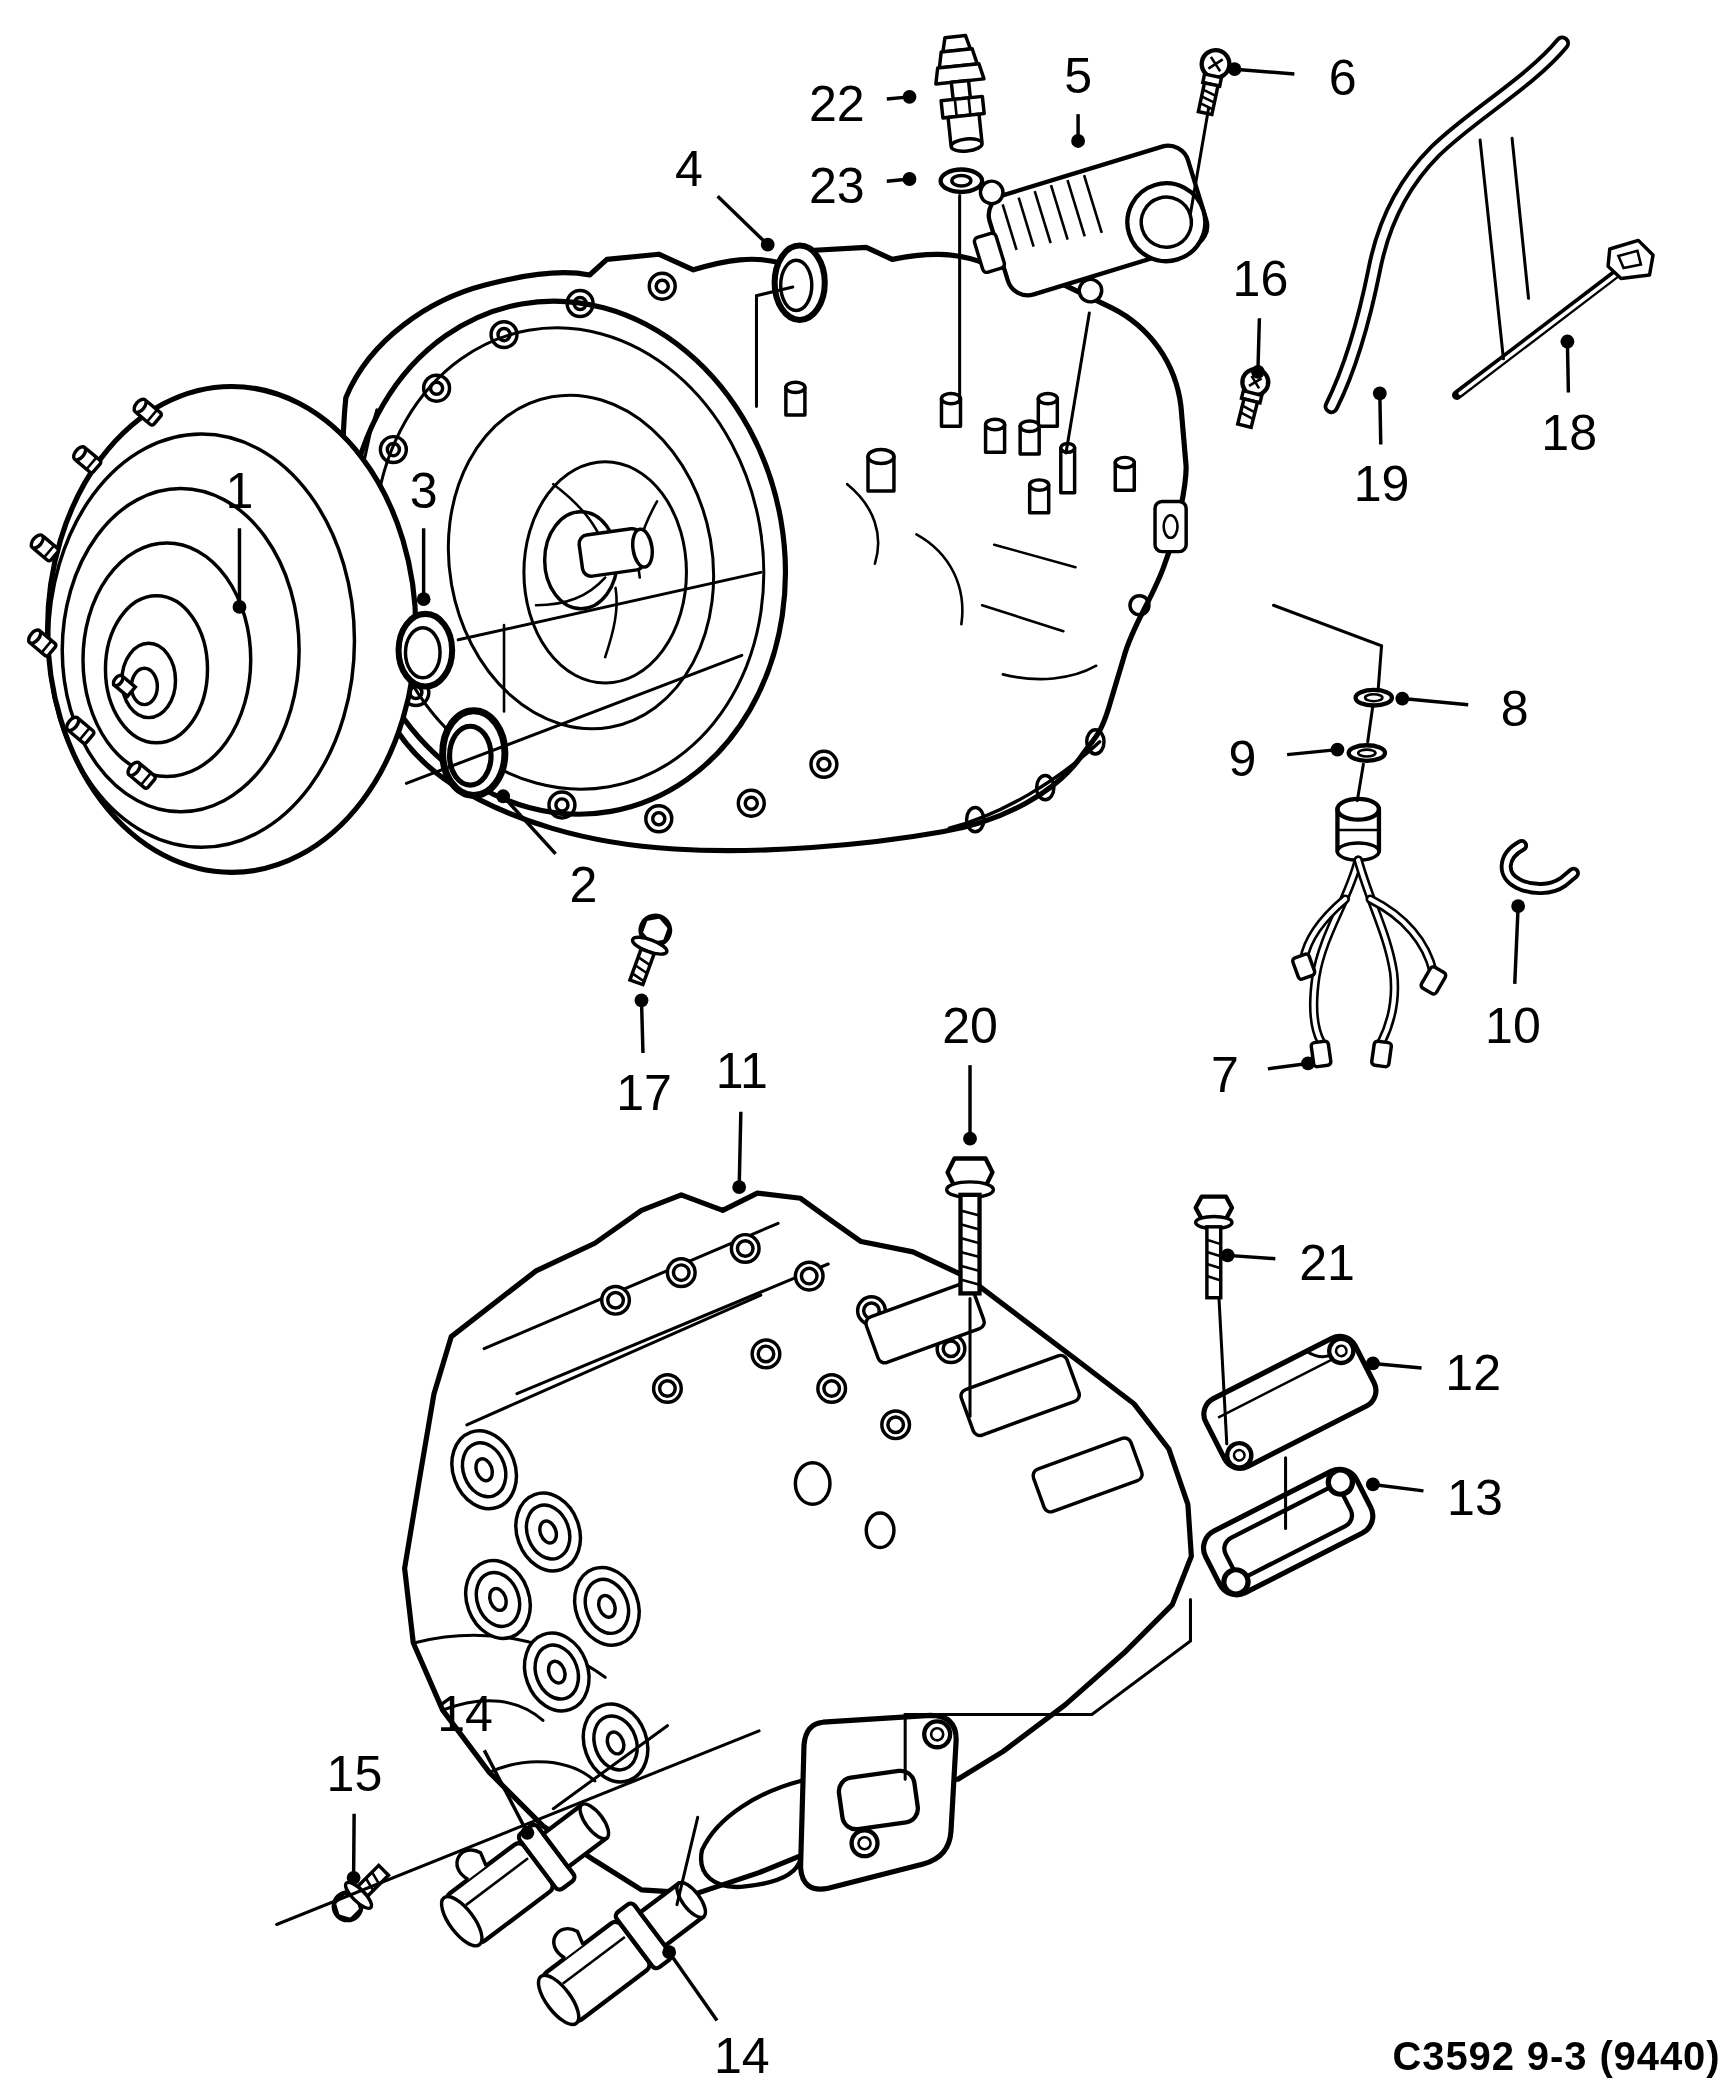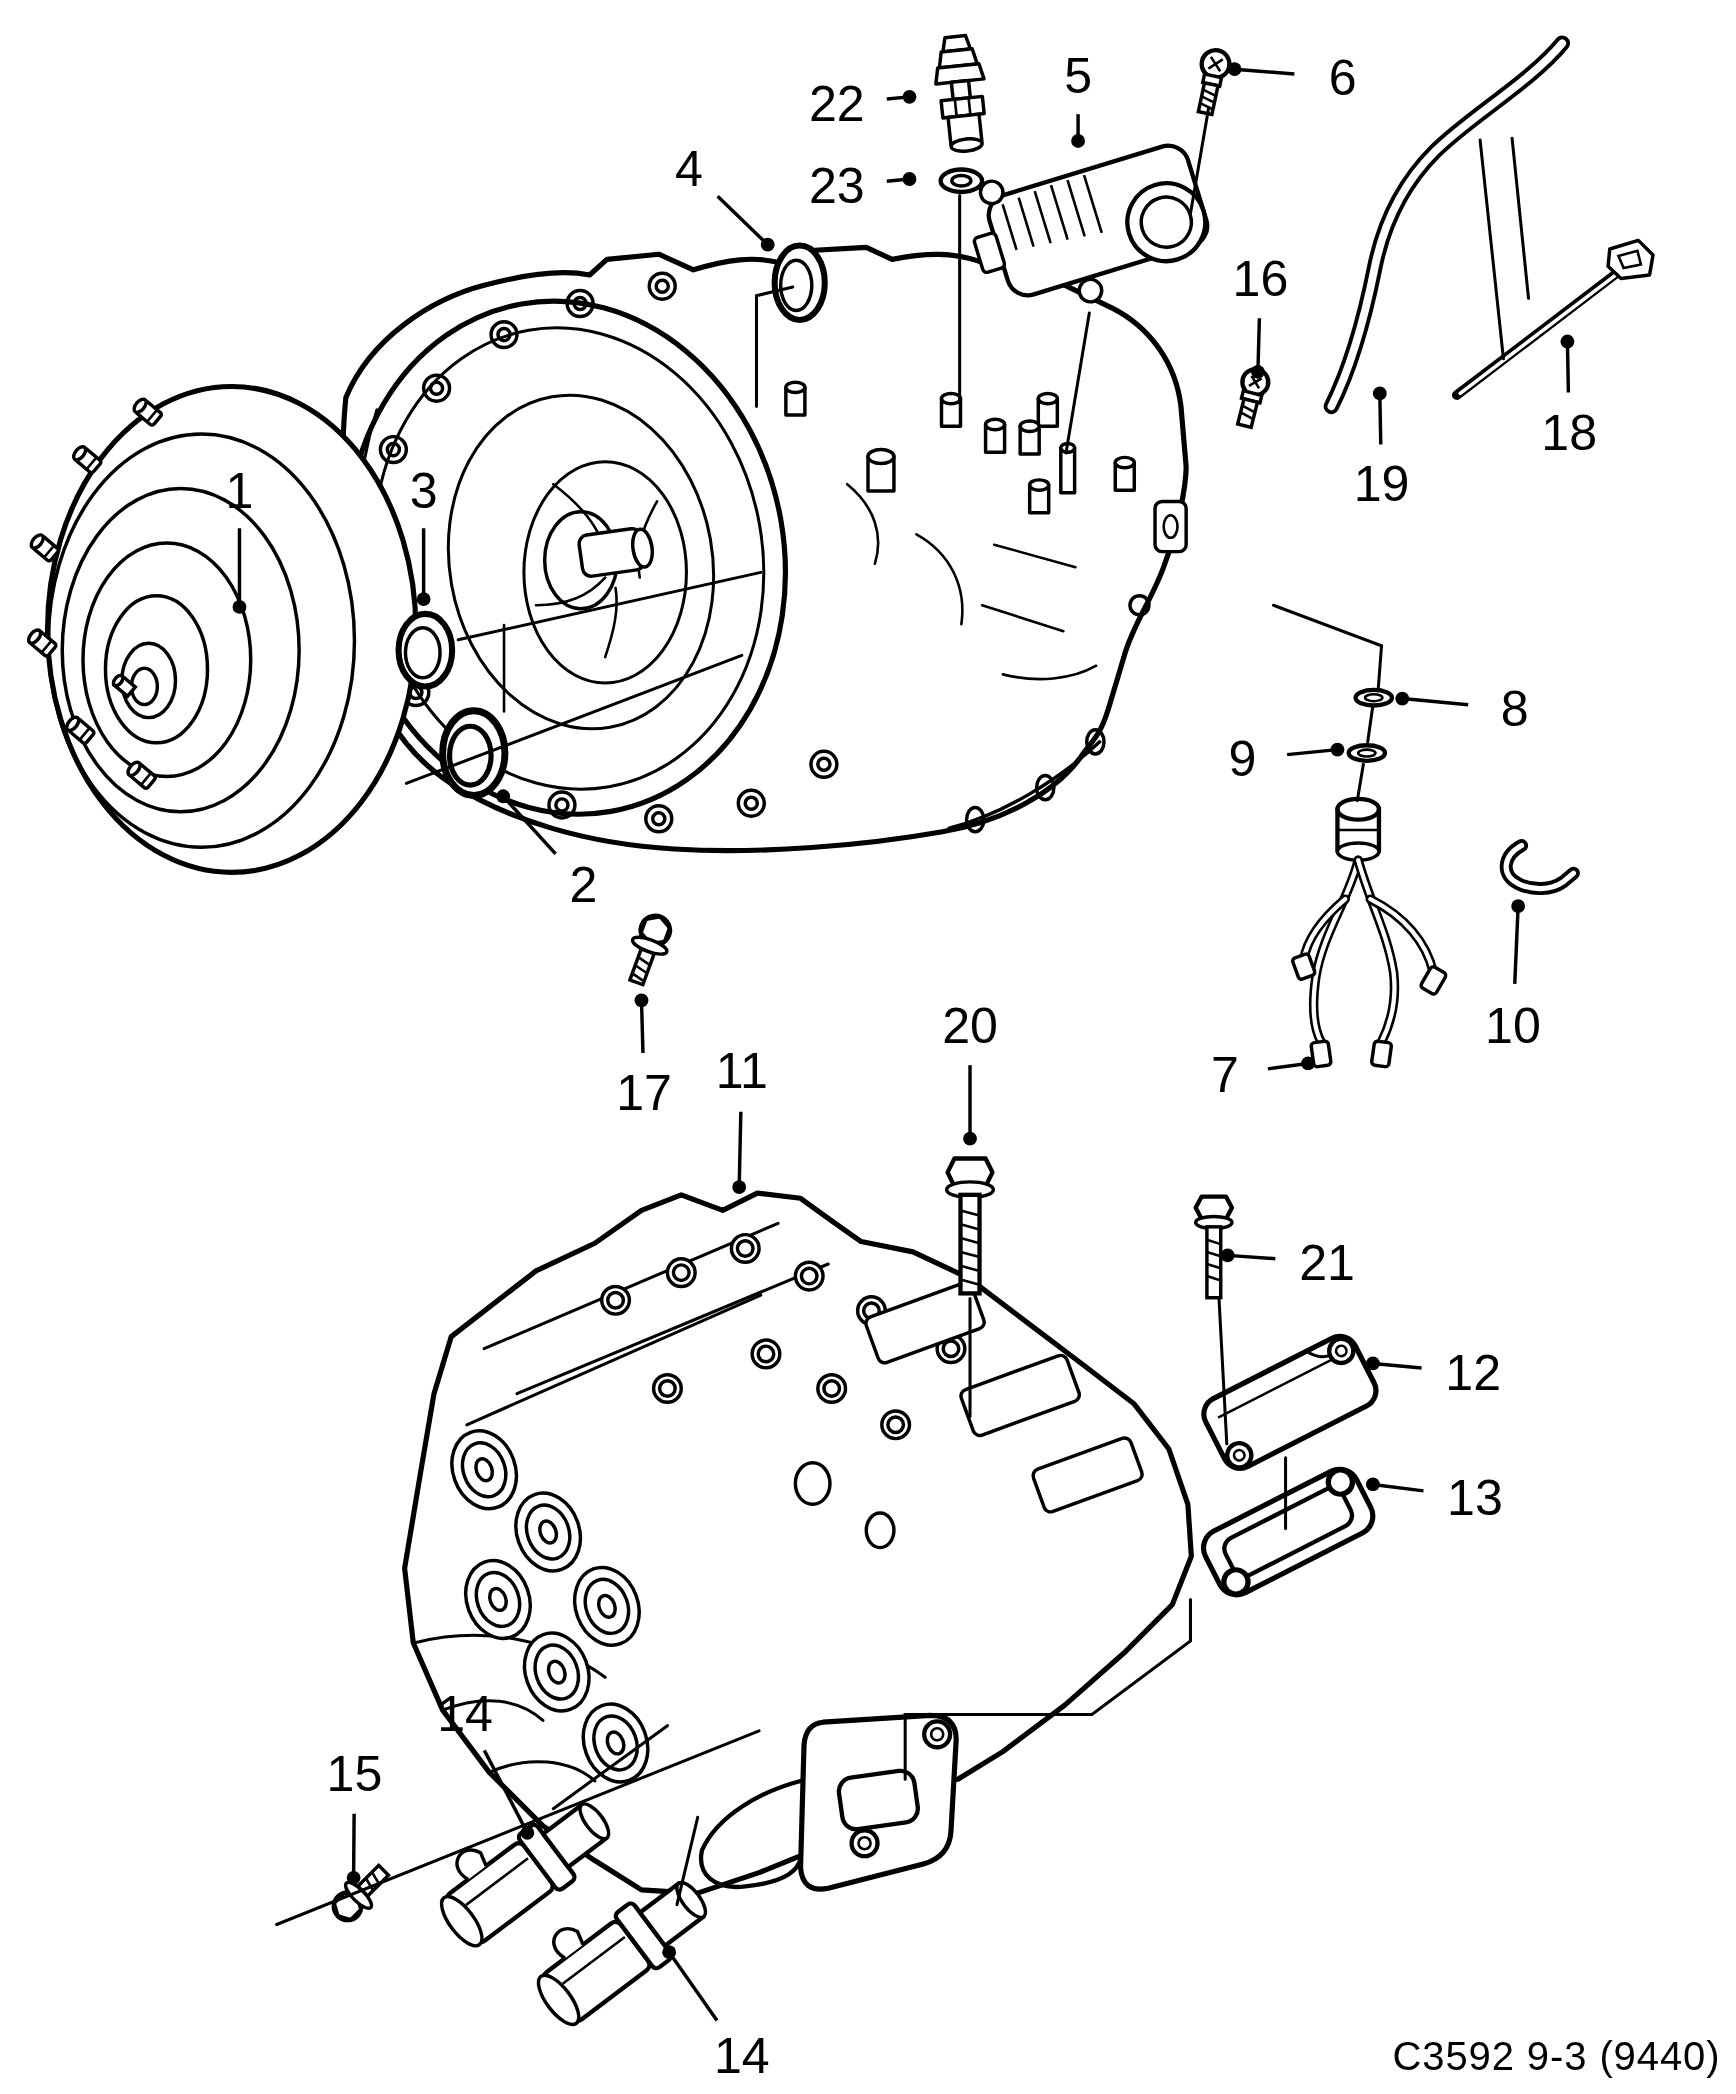--- a/index.html
+++ b/index.html
@@ -1,20 +1,20 @@
 <!DOCTYPE html>
 <html style="font-size:14px"><head>
 <meta charset="utf-8">
 <style>
   html,body{margin:0;padding:0;background:#fff;}
   .stage{position:relative;width:1736px;height:2094px;background:#fff;overflow:hidden;
          font-family:"Liberation Sans", sans-serif;}
   .stage svg{position:absolute;left:0;top:0;}
   .caption{position:absolute;right:15.6px;top:2034px;font-size:40px;color:#000;
-           letter-spacing:0.9px;white-space:nowrap;}
+           letter-spacing:0.9px;white-space:nowrap;font-weight:bold;}
   #callouts-layer text{font-family:"Liberation Sans", sans-serif;font-size:58px;fill:#000;}
 </style>
 </head>
 <body>
 
 <div class="stage">
 <svg width="1736" height="2094" viewBox="0 0 2008 2422" xmlns="http://www.w3.org/2000/svg">
   <rect x="0" y="0" width="2008" height="2422" fill="#ffffff"></rect>
 
   <g stroke="#000" fill="none" stroke-linecap="round" stroke-linejoin="round">

